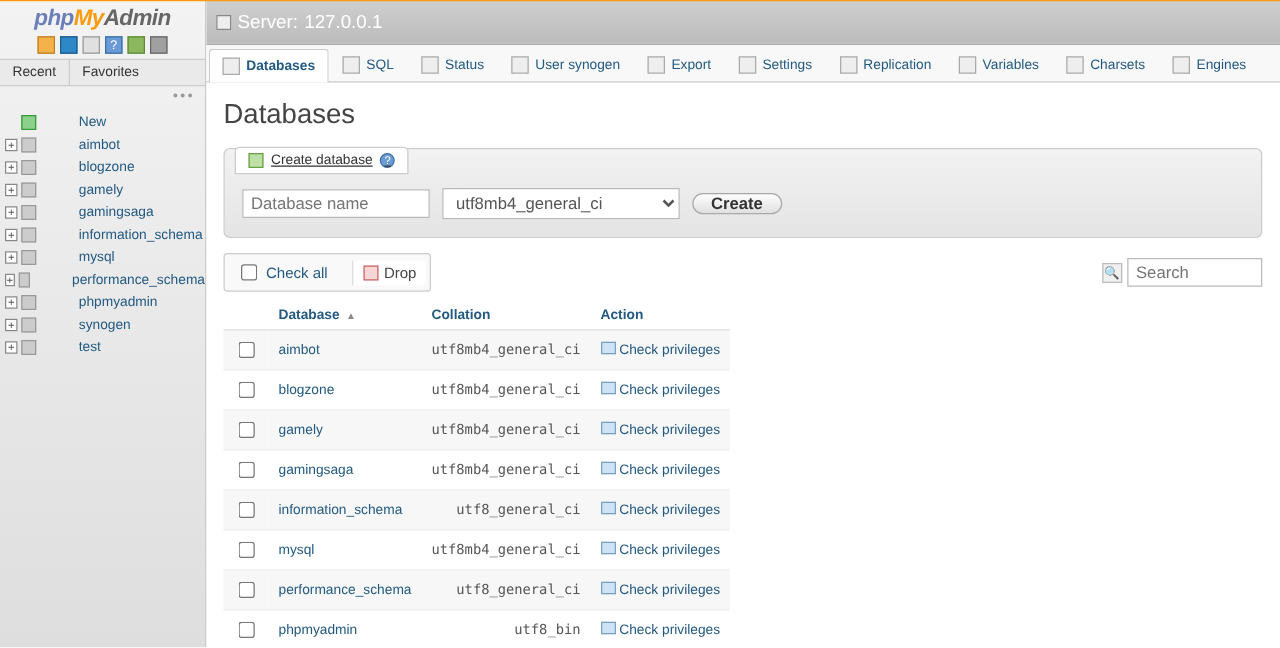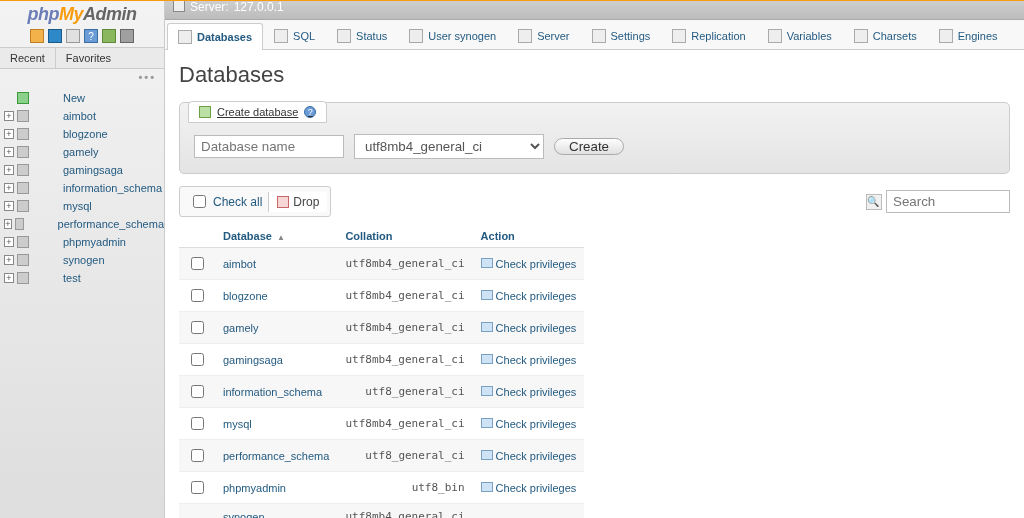--- a/index.html
+++ b/index.html
@@ -119,28 +119,28 @@
   }
 
   
   #main{
     flex:1;
     display:flex;
     flex-direction:column;
     overflow:hidden;
   }
   #server-bar{
-    height:20px;
+    height:36px;
     background:linear-gradient(#cfcfcf,#bcbcbc);
     border-bottom:1px solid #aaa;
     color:#fff;
     display:flex;
-    align-items:flex-start;
+    align-items:center;
     padding:0 8px;
-    font-size:12px;
+    font-size:15px;
     gap:5px;
   }
   #server-bar .srv-ico{
     width:12px;height:12px;background:#eee;border:1px solid #888;display:inline-block;
   }
 
   
   #top-tabs{
     display:flex;
     background:#f8f8f8;
@@ -240,35 +240,35 @@
     border:1px solid #bbb;
     background:#fff;
     color:#555;
   }
   #create-form button{
     padding:0 14px;
     border:1px solid #aaa;
     border-radius:12px;
     background:linear-gradient(#fefefe,#e0e0e0);
     cursor:pointer;
-    font-weight:normal;
+    font-weight:bold;
     color:#333;
   }
 
   
   #table-tools{
     display:flex;
     justify-content:space-between;
     align-items:center;
     margin:0 0 8px 0;
   }
   #checkall-box{
     display:inline-flex;
     align-items:center;
-    gap:0;
+    gap:14px;
     border:1px solid #ccc;
     border-radius:3px;
     padding:2px 3px;
     background:#f9f9f9;
   }
   #checkall-box label{
     display:flex;align-items:center;gap:4px;
     padding:3px 6px;
     color:var(--link);
   }
@@ -279,21 +279,21 @@
     background:#fff;
     border-radius:0 3px 3px 0;
     cursor:pointer;
   }
   .drop-ico{width:12px;height:12px;background:#f7d6d6;border:1px solid #c96666;display:inline-block;}
   #search-box{
     display:flex;align-items:center;gap:4px;
   }
   #search-box .search-ico{width:16px;height:16px;border:1px solid #bbb;background:#f0f0f0;display:inline-flex;align-items:center;justify-content:center;font-size:10px;}
   #search-box input{
-    width:124px;padding:3px 6px;border:1px solid #bbb;background:#fff;
+    width:108px;padding:3px 6px;border:1px solid #bbb;background:#fff;
   }
 
   
   table#db-table{
     border-collapse:collapse;
     width:310px;
     font-size:11px;
   }
   #db-table th{
     text-align:left;
@@ -426,21 +426,21 @@
       <div class="top-tab">
         <span class="ico ico-status"></span>
         <span>Status</span>
       </div>
       <div class="top-tab">
         <span class="ico ico-users"></span>
         <span>User synogen</span>
       </div>
       <div class="top-tab">
         <span class="ico ico-export"></span>
-        <span>Server</span>
+        <span>Export</span>
       </div>
       <div class="top-tab">
         <span class="ico ico-settings"></span>
         <span>Settings</span>
       </div>
       <div class="top-tab">
         <span class="ico ico-repl"></span>
         <span>Replication</span>
       </div>
       <div class="top-tab">

